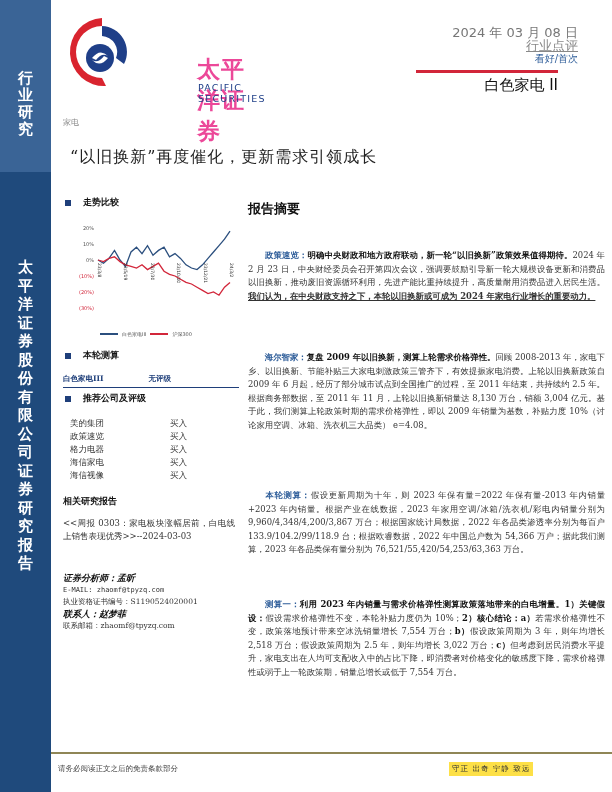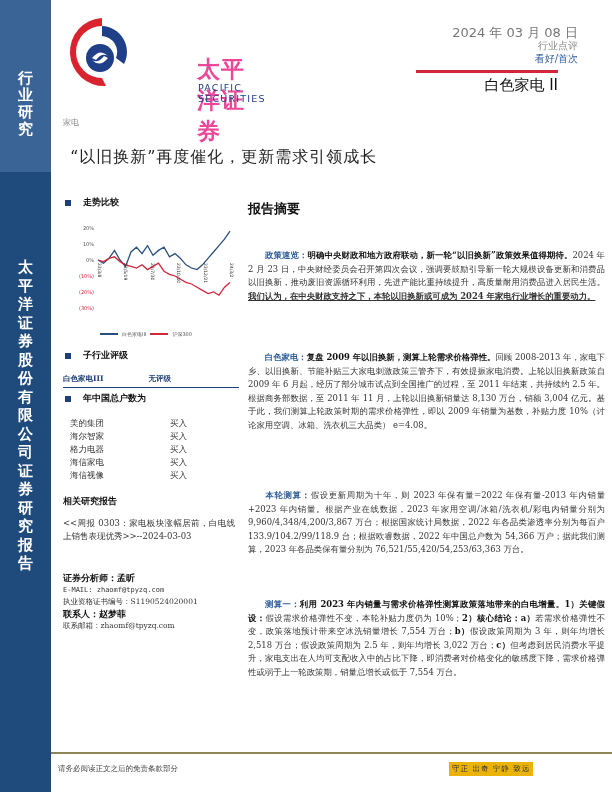--- a/index.html
+++ b/index.html
@@ -12,21 +12,21 @@
   .vtext span { display:block; }
   .v1 { top:70px; }
   .v2 { top:258px; font-size:15px; line-height:18.5px; }
 
   .logo { position:absolute; left:62px; top:12px; width:200px; height:80px; }
   .logo-cn { position:absolute; left:135px; top:42px; font-family:Liberation Serif, serif; font-weight:bold; font-size:23px; color:#ec4899; letter-spacing:1px; }
   .logo-en { position:absolute; left:136px; top:70px; font-family:"DejaVu Sans", sans-serif; font-size:9.5px; color:#1f3f88; letter-spacing:1.2px; }
 
   .hdr-right { position:absolute; right:34px; top:26px; text-align:right; font-family:"DejaVu Sans", sans-serif; }
   .hdr-date { font-size:13px; color:#777; line-height:13px; }
-  .hdr-type { font-size:10px; color:#888; line-height:13px; }
+  .hdr-type { font-size:13px; color:#888; line-height:13px;text-decoration:underline; }
   .hdr-rating { font-size:10px; color:#2f5e9a; line-height:14px; }
   .hdr-line { position:absolute; left:416px; top:70px; width:142px; height:3px; background:#d2263a; }
   .hdr-sector { position:absolute; right:54px; top:76px; font-family:"DejaVu Sans", sans-serif; font-size:15px; color:#111; }
 
   .tag-home { position:absolute; left:63px; top:117px; font-family:"DejaVu Sans", sans-serif; font-size:8px; color:#888; }
   .title { position:absolute; left:70px; top:147px; font-size:16px; color:#222; letter-spacing:1px; font-family:"DejaVu Serif", serif; }
 
   .left-col { position:absolute; left:57px; top:195px; width:178px; font-family:"DejaVu Serif", serif; }
   .lsec { display:flex; align-items:center; font-weight:bold; font-size:9px; color:#111; }
   .sq { width:6px; height:6px; background:#1f3f7a; margin:0 12px 0 8px; display:inline-block; }
@@ -37,37 +37,37 @@
 
   .sub-rating-row { position:absolute; left:63px; top:374px; width:176px; display:flex; justify-content:space-between; padding-right:68px; font-weight:bold; font-size:7.5px; color:#1f3f7a; border-bottom:1px solid #1f3f7a; padding-bottom:3px; }
   .stock-list { position:absolute; left:70px; top:417px; font-size:8.5px; color:#333; }
   .stock-row { display:flex; width:150px; line-height:13px; }
   .stock-row .n { width:100px; }
 
   .related-hd { position:absolute; left:63px; top:495px; font-weight:bold; font-size:9px; color:#111; }
   .related-link { position:absolute; left:63px; top:517px; width:172px; font-size:8.5px; line-height:13px; color:#333; text-align:justify; text-align-last:left; }
 
   .analyst { position:absolute; left:63px; top:572px; font-size:7.5px; line-height:12px; color:#333; }
-  .analyst .b { font-weight:bold; font-size:9px; color:#111; }
+  .analyst .b { font-weight:bold; font-size:9px; color:#111;font-style:italic; }
   .analyst .m { font-family:"DejaVu Sans Mono", monospace; font-size:7px; }
 
   .right-col { position:absolute; left:248px; top:200px; width:360px; }
   .summary-title { font-weight:bold; font-size:13px; color:#111; }
   .para { position:absolute; left:248px; width:357px; font-size:8.4px; line-height:13.6px; color:#333; text-align:justify; }
   .para .lead { color:#2f5e9a; font-weight:bold; }
   .para .b { font-weight:bold; color:#111; }
   .para .u { text-decoration:underline;font-weight:bold; }
   .p1 { top:249px; }
   .p2 { top:351px; }
   .p3 { top:489px; }
   .p4 { top:598px; }
 
   .footer-line { position:absolute; left:51px; top:752px; width:561px; height:2px; background:#8f8656; }
   .footer-left { position:absolute; left:58px; top:764px; font-size:7.5px; color:#444; }
-  .footer-right { position:absolute; left:449px; top:762px; font-size:7.5px; color:#333; background:#eab308; padding:2px 3px; letter-spacing:1px; }
+  .footer-right { position:absolute; left:449px; top:762px; font-size:7.5px; color:#333; background:#fde047; padding:2px 3px; letter-spacing:1px; }
 </style>
 </head>
 <body>
 
 <div class="sidebar">
   <div class="top-block"></div>
   <div class="vtext v1" id="v1">
       <span>行</span>
       <span>业</span>
       <span>研</span>
@@ -145,41 +145,41 @@
 <div class="legend">
   <span class="ln" style="background:#2b4f7e"></span>
   <span>白色家电III</span>
   <span class="ln" style="background:#d2263a"></span>
   <span>沪深300</span>
 </div>
 
 <div class="left-col" style="top:349px;">
   <div class="lsec">
       <span class="sq"></span>
-      <span>子行业评级</span>
+      <span>本轮测算</span>
     </div>
 </div>
 <div class="sub-rating-row">
   <span>白色家电III</span>
   <span>无评级</span>
 </div>
 
 <div class="left-col" style="top:392px;">
   <div class="lsec">
       <span class="sq"></span>
-      <span>年中国总户数为</span>
+      <span>推荐公司及评级</span>
     </div>
 </div>
 <div class="stock-list">
   <div class="stock-row">
       <span class="n">美的集团</span>
       <span>买入</span>
     </div>
   <div class="stock-row">
-      <span class="n">海尔智家</span>
+      <span class="n">政策速览</span>
       <span>买入</span>
     </div>
   <div class="stock-row">
       <span class="n">格力电器</span>
       <span>买入</span>
     </div>
   <div class="stock-row">
       <span class="n">海信家电</span>
       <span>买入</span>
     </div>
@@ -201,21 +201,21 @@
 </div>
 
 <div class="right-col">
   <div class="summary-title">报告摘要</div>
 </div>
 
 <div class="para p1">
     <span class="lead">政策速览：</span><span class="b">明确中央财政和地方政府联动，新一轮“以旧换新”政策效果值得期待。</span><span>2024 年 2 月 23 日，中央财经委员会召开第四次会议，强调要鼓励引导新一轮大规模设备更新和消费品以旧换新，推动废旧资源循环利用，先进产能比重持续提升，高质量耐用消费品进入居民生活。</span><span class="u">我们认为，在中央财政支持之下，本轮以旧换新或可成为 2024 年家电行业增长的重要动力。</span>
 </div>
 <div class="para p2">
-    <span class="lead">白色家电：</span><span class="b">复盘 2009 年以旧换新，测算上轮需求价格弹性。</span><span>回顾 2008-2013 年，家电下乡、以旧换新、节能补贴三大家电刺激政策三管齐下，有效提振家电消费。上轮以旧换新政策自 2009 年 6 月起，经历了部分城市试点到全国推广的过程，至 2011 年结束，共持续约 2.5 年。根据商务部数据，至 2011 年 11 月，上轮以旧换新销量达 8,130 万台，销额 3,004 亿元。基于此，我们测算上轮政策时期的需求价格弹性，即以 2009 年销量为基数，补贴力度 10%（讨论家用空调、冰箱、洗衣机三大品类） e=4.08。</span>
+    <span class="lead">海尔智家：</span><span class="b">复盘 2009 年以旧换新，测算上轮需求价格弹性。</span><span>回顾 2008-2013 年，家电下乡、以旧换新、节能补贴三大家电刺激政策三管齐下，有效提振家电消费。上轮以旧换新政策自 2009 年 6 月起，经历了部分城市试点到全国推广的过程，至 2011 年结束，共持续约 2.5 年。根据商务部数据，至 2011 年 11 月，上轮以旧换新销量达 8,130 万台，销额 3,004 亿元。基于此，我们测算上轮政策时期的需求价格弹性，即以 2009 年销量为基数，补贴力度 10%（讨论家用空调、冰箱、洗衣机三大品类） e=4.08。</span>
 </div>
 <div class="para p3">
     <span class="lead">本轮测算：</span><span>假设更新周期为十年，则 2023 年保有量=2022 年保有量-2013 年内销量+2023 年内销量。根据产业在线数据，2023 年家用空调/冰箱/洗衣机/彩电内销量分别为 9,960/4,348/4,200/3,867 万台；根据国家统计局数据，2022 年各品类渗透率分别为每百户 133.9/104.2/99/118.9 台；根据欧睿数据，2022 年中国总户数为 54,366 万户；据此我们测算，2023 年各品类保有量分别为 76,521/55,420/54,253/63,363 万台。</span>
 </div>
 <div class="para p4">
     <span class="lead">测算一：</span><span class="b">利用 2023 年内销量与需求价格弹性测算政策落地带来的白电增量。</span><span class="b">1）关键假设：</span><span>假设需求价格弹性不变，本轮补贴力度仍为 10%；</span><span class="b">2）核心结论：a）</span><span>若需求价格弹性不变，政策落地预计带来空冰洗销量增长 7,554 万台；</span><span class="b">b）</span><span>假设政策周期为 3 年，则年均增长 2,518 万台；假设政策周期为 2.5 年，则年均增长 3,022 万台；</span><span class="b">c）</span><span>但考虑到居民消费水平提升，家电支出在人均可支配收入中的占比下降，即消费者对价格变化的敏感度下降，需求价格弹性或弱于上一轮政策期，销量总增长或低于 7,554 万台。</span>
 </div>
 
 <div class="footer-line"></div>
 <div class="footer-left">请务必阅读正文之后的免责条款部分</div>

